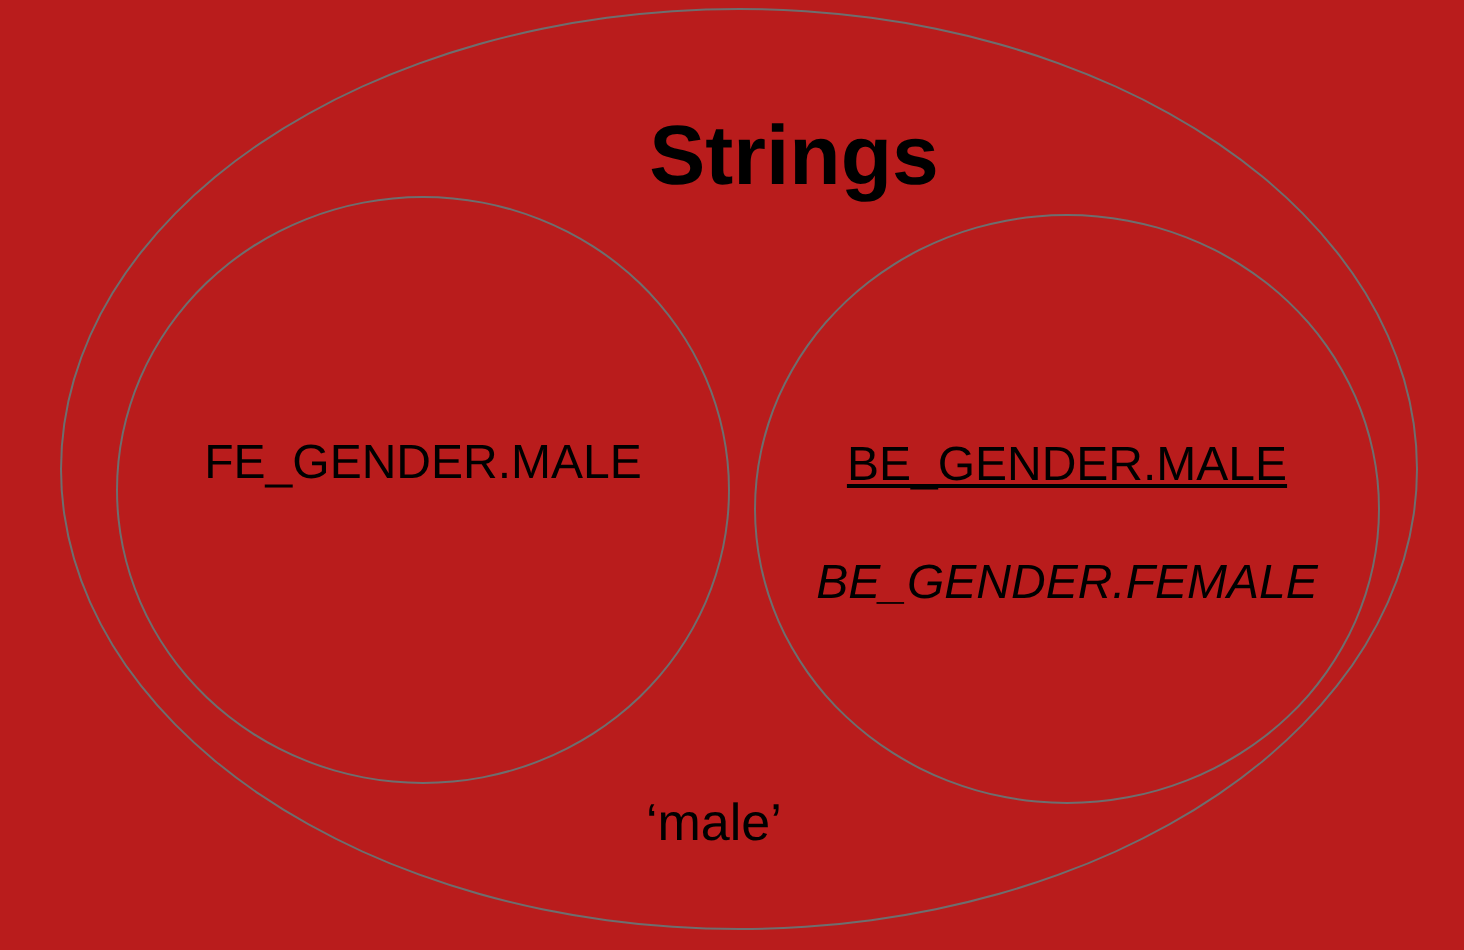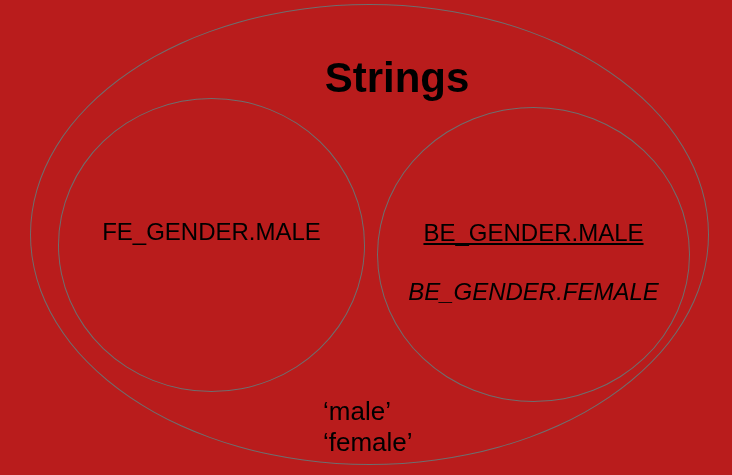--- a/index.html
+++ b/index.html
@@ -101,16 +101,15 @@
     <div class="set-item item-0">FE_GENDER.MALE</div>
   </div>
 
   <div class="shape right-circle">
     <div class="set-item item-0">BE_GENDER.MALE</div>
     <div class="set-item item-1">BE_GENDER.FEMALE</div>
   </div>
 
   <div class="literals">
     <div>‘male’</div>
-    <div>‘female’</div>
   </div>
 
 </div>
 
 </body></html>

